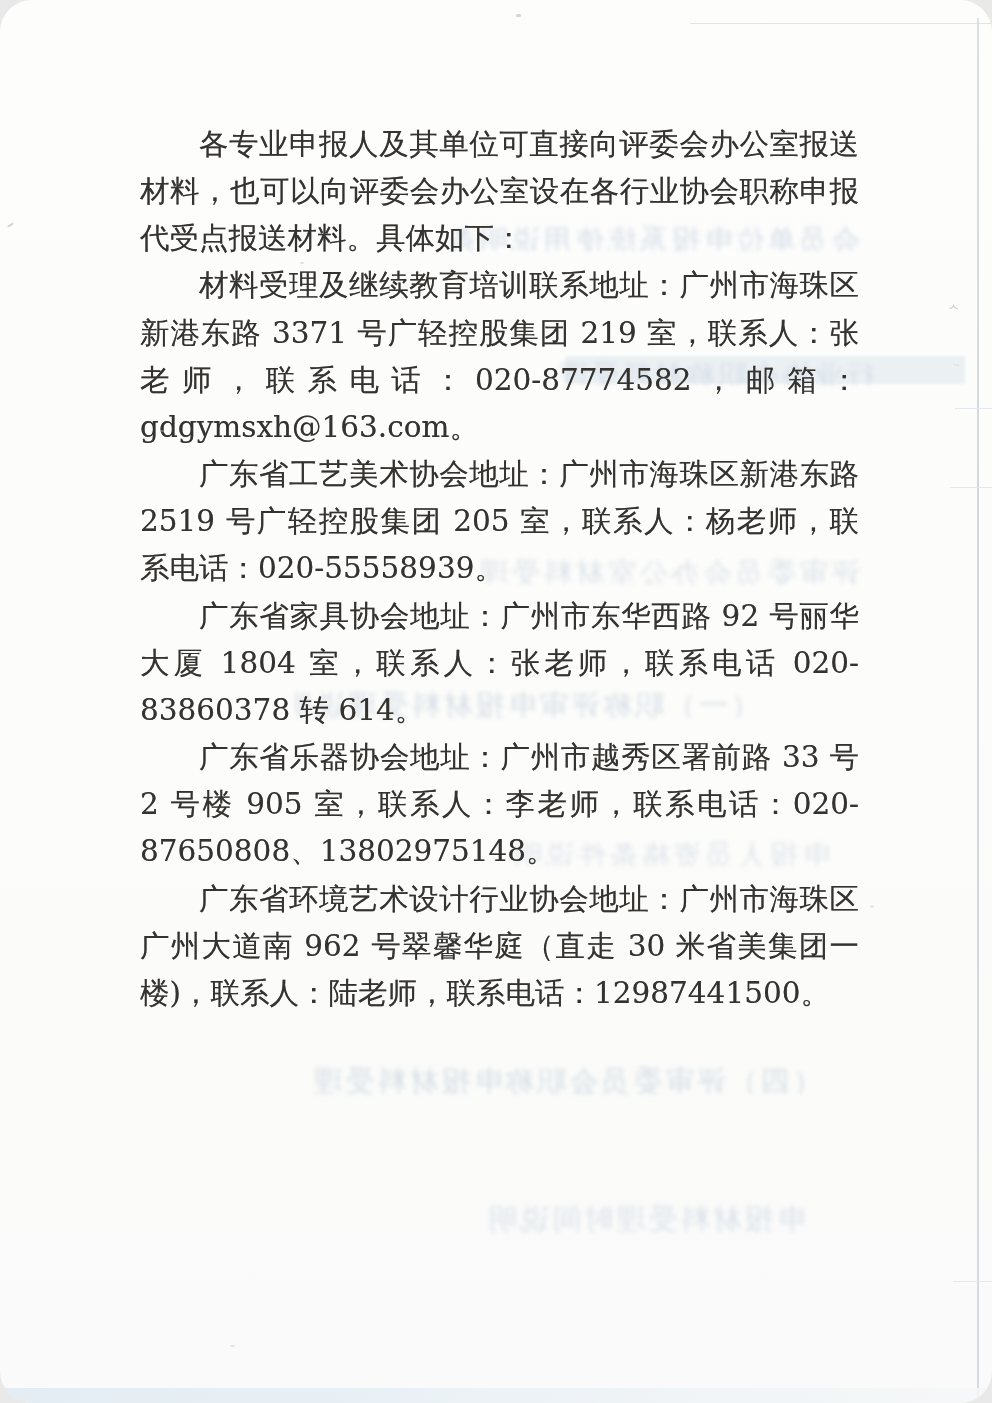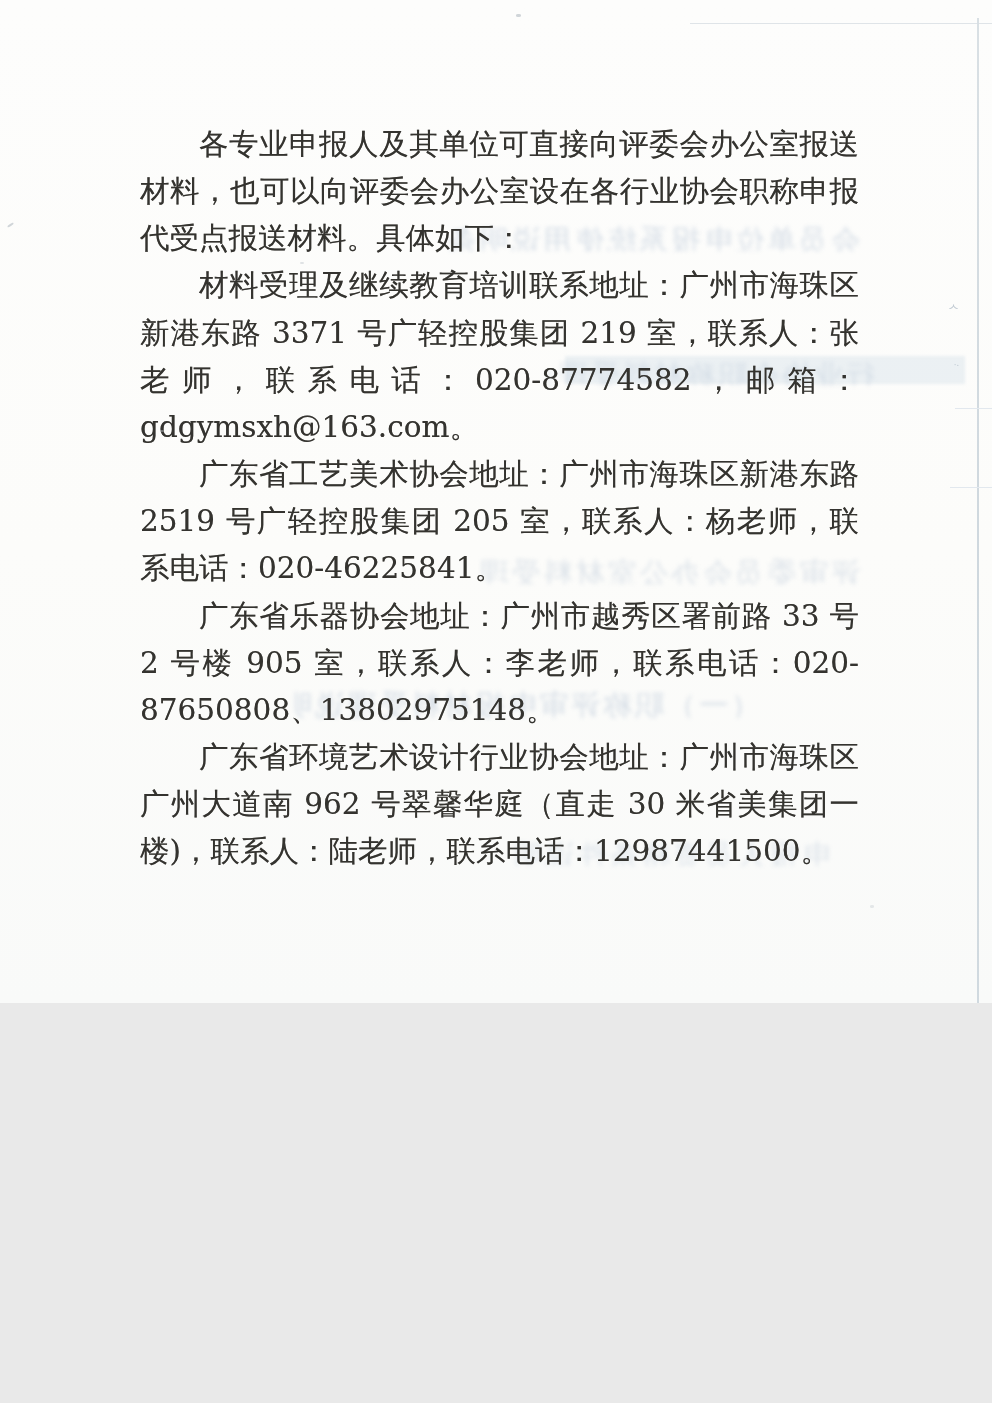--- a/index.html
+++ b/index.html
@@ -1,22 +1,23 @@
 <!DOCTYPE html>
 <html><head>
 <meta charset="utf-8">
 <style>
   html,body{margin:0;padding:0;background:#e9e9e9;}
   .page{
     position:relative;
-    width:992px;height:1003px;
+    width:992px;height:1403px;
     margin:0 auto;
     background:linear-gradient(180deg,#fdfdfc 0%,#fcfcfa 55%,#f9faf9 100%);
     overflow:hidden;
     font-family:"DejaVu Serif","Liberation Serif",serif;
+    border-radius:32px;
   }
   
   .text-block{
     position:absolute;
     left:140px;top:121px;width:719px;
     font-size:29.5px;
     line-height:47.15px;
     color:#34332f;
     text-align:justify;
     text-justify:inter-ideograph;
@@ -71,21 +72,22 @@
   <div class="bleed" style="left:545px;top:356px;width:330px;height:30px;opacity:.28;">行业协会职称材料受理点</div>
   <div class="bleed" style="left:430px;top:554px;width:430px;height:30px;opacity:.33;">评审委员会办公室材料受理</div>
   <div class="bleed" style="left:295px;top:686px;width:465px;height:32px;">（一）职称评审申报材料受理说明</div>
   <div class="bleed" style="left:430px;top:836px;width:400px;height:30px;opacity:.30;">申报人员资格条件说明</div>
   <div class="bleed" style="left:262px;top:1062px;width:560px;height:32px;">（四）评审委员会职称申报材料受理</div>
   <div class="bleed" style="left:420px;top:1200px;width:385px;height:32px;opacity:.34;">申报材料受理时间说明</div>
 
   <div class="text-block">
     <p>各专业申报人及其单位可直接向评委会办公室报送材料，也可以向评委会办公室设在各行业协会职称申报代受点报送材料。具体如下：</p>
     <p>材料受理及继续教育培训联系地址：广州市海珠区新港东路 3371 号广轻控股集团 219 室，联系人：张老师，联系电话：020-87774582，邮箱：gdgymsxh@163.com。</p>
-    <p>广东省工艺美术协会地址：广州市海珠区新港东路 2519 号广轻控股集团 205 室，联系人：杨老师，联系电话：020-46225841。</p>
+    <p>广东省工艺美术协会地址：广州市海珠区新港东路 2519 号广轻控股集团 205 室，联系人：杨老师，联系电话：020-55558939。</p>
+    <p>广东省家具协会地址：广州市东华西路 92 号丽华大厦 1804 室，联系人：张老师，联系电话 020-83860378 转 614。</p>
     <p>广东省乐器协会地址：广州市越秀区署前路 33 号 2 号楼 905 室，联系人：李老师，联系电话：020-87650808、13802975148。</p>
     <p>广东省环境艺术设计行业协会地址：广州市海珠区广州大道南 962 号翠馨华庭（直走 30 米省美集团一楼)，联系人：陆老师，联系电话：12987441500。</p>
   </div>
 
   <div class="vline"></div>
   <div class="hline" style="left:690px;top:23px;width:302px;"></div>
   <div class="tick" style="left:955px;top:408px;width:37px;"></div>
   <div class="tick" style="left:950px;top:487px;width:42px;"></div>
   <div class="tick" style="left:953px;top:1281px;width:39px;"></div>
   <div class="bottom-strip"></div>

